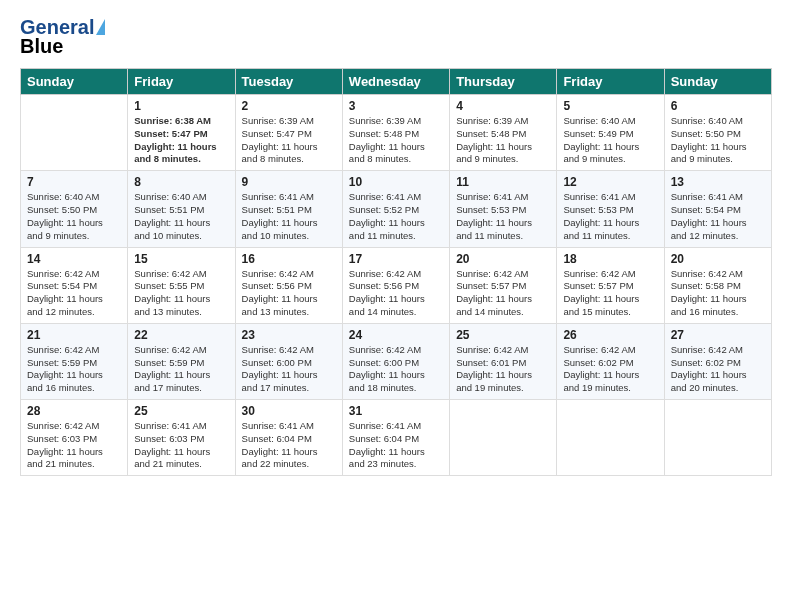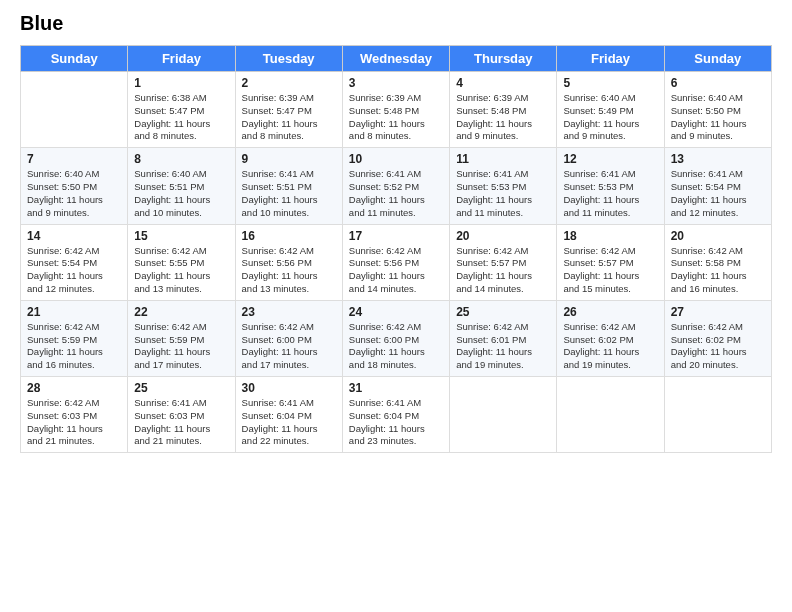--- a/index.html
+++ b/index.html
@@ -39,23 +39,23 @@
       font-size: 16px;
       font-weight: normal;
       color: #444;
     }
     table {
       width: 100%;
       border-collapse: collapse;
       table-layout: fixed;
     }
     thead tr th {
-      background: #3b82f6;
+      background: #0f766e;
       color: #fff;
-      text-align: center;
+      text-align: left;
       padding: 5px 6px;
       font-size: 13px;
       font-weight: bold;
       border: 1px solid #ccc;
     }
     tbody tr td {
       vertical-align: top;
       padding: 4px 6px;
       border: 1px solid #ddd;
       font-size: 10px;
@@ -81,20 +81,24 @@
     .empty-cell {
       background: #fff !important;
     }
   </style>
 </head>
 <body>
 
 <div class="page">
   <div class="header">
     <div class="logo">
+      <div style="display:flex;align-items:center;">
+        <span style="font-size:20px;font-weight:bold;color:#1a4a8a;">General</span>
+        <span style="display:inline-block;width:0;height:0;border-left:9px solid transparent;border-bottom:16px solid #4da6e0;margin-left:2px;margin-bottom:2px;"></span>
+      </div>
       <div style="font-size:20px;font-weight:bold;color:#000000;margin-top:-4px;">Blue</div>
     </div>
     <div class="title-block">
       <h1></h1>
       <h2></h2>
     </div>
   </div>
 
   <table>
     <thead>
@@ -106,21 +110,21 @@
           <th>Thursday</th>
           <th>Friday</th>
           <th>Sunday</th>
         </tr>
     </thead>
     <tbody id="calendar-body">
     <tr>
           <td class="empty-cell"></td>
           <td>
             <span class="day-num">1</span>
-            <div class="day-info" style="white-space: pre-line;">Sunrise: 6:38 AM
+            <div class="day-info" style="white-space: pre-line; font-weight: bold;">Sunrise: 6:38 AM
 Sunset: 5:47 PM
 Daylight: 11 hours
 and 8 minutes.</div>
           </td>
           <td>
             <span class="day-num">2</span>
             <div class="day-info" style="white-space: pre-line;">Sunrise: 6:39 AM
 Sunset: 5:47 PM
 Daylight: 11 hours
 and 8 minutes.</div>

